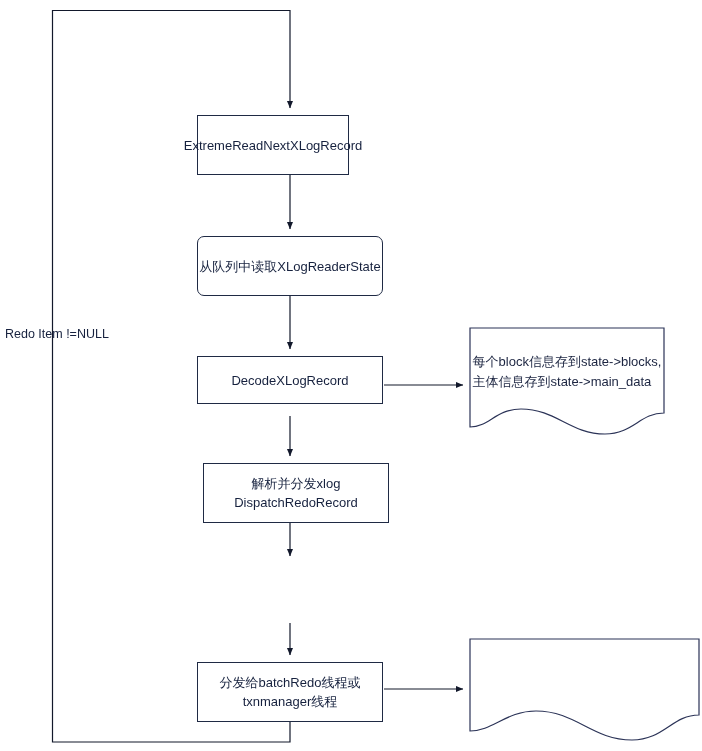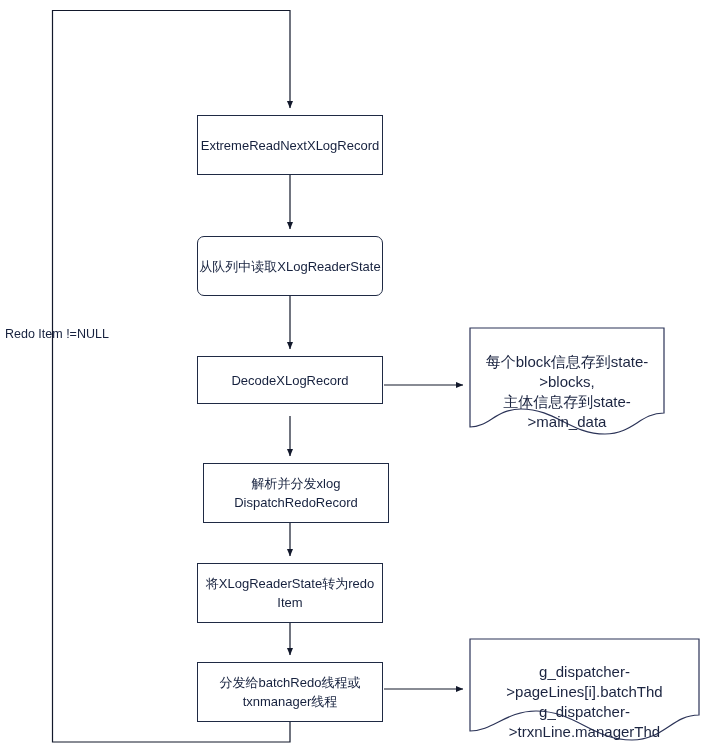--- a/index.html
+++ b/index.html
@@ -34,23 +34,22 @@
     justify-content: center;
     text-align: center;
     color: #16213e;
     font-size: 13px;
     line-height: 19px;
     white-space: pre-line;
   }
   .doc-label {
     position: absolute;
     box-sizing: border-box;
-    text-align: center;
     color: #1b2440;
-    font-size: 15px;
+    font-size: 13px;
     line-height: 20px;
     white-space: pre-line;
     display: flex;
     align-items: flex-start;
     justify-content: center;
     pointer-events: none;
   }
   .edge-label {
     position: absolute;
     color: #16213e;
@@ -89,49 +88,42 @@
              C 496,409 489,427 470,427 Z" fill="#ffffff" stroke="#2b3357" stroke-width="1.2"></path>
 
     <path d="M470,639 L699,639 L699,715
              C 672,715 664,740 632,740
              C 592,740 576,711 536,711
              C 506,711 493,731 470,731 Z" fill="#ffffff" stroke="#2b3357" stroke-width="1.2"></path>
   </svg>
 
   <div class="edge-label" style="left:5px; top:327px;">Redo Item !=NULL</div>
 
-  <div class="node" style="left:197px; top:115px; width:186px; height:60px;">
+  <div class="node" style="left:197px; top:115px; width:152px; height:60px;">
     <span>ExtremeReadNextXLogRecord</span>
   </div>
 
   <div class="node" style="left:197px; top:236px; width:186px; height:60px;border-radius:7px;">
     <span>从队列中读取XLogReaderState</span>
   </div>
 
   <div class="node" style="left:197px; top:356px; width:186px; height:48px;">
     <span>DecodeXLogRecord</span>
   </div>
 
   <div class="node" style="left:203px; top:463px; width:186px; height:60px;">
     <span>解析并分发xlog
 DispatchRedoRecord</span>
   </div>
 
-  <div class="node" style="left:197px; top:563px; width:186px; height:60px;">
-    <span>将XLogReaderState转为redo Item</span>
-  </div>
 
   <div class="node" style="left:197px; top:662px; width:186px; height:60px;">
     <span>分发给batchRedo线程或
 txnmanager线程</span>
   </div>
 
   <div class="doc-label" style="left:470px; top:352px; width:194px;">
     <span>每个block信息存到state-&gt;blocks,
 主体信息存到state-&gt;main_data</span>
   </div>
 
-  <div class="doc-label" style="left:470px; top:662px; width:229px;">
-    <span>g_dispatcher-&gt;pageLines[i].batchThd
-g_dispatcher-&gt;trxnLine.managerThd</span>
-  </div>
 
 </div>
 
 </body></html>

